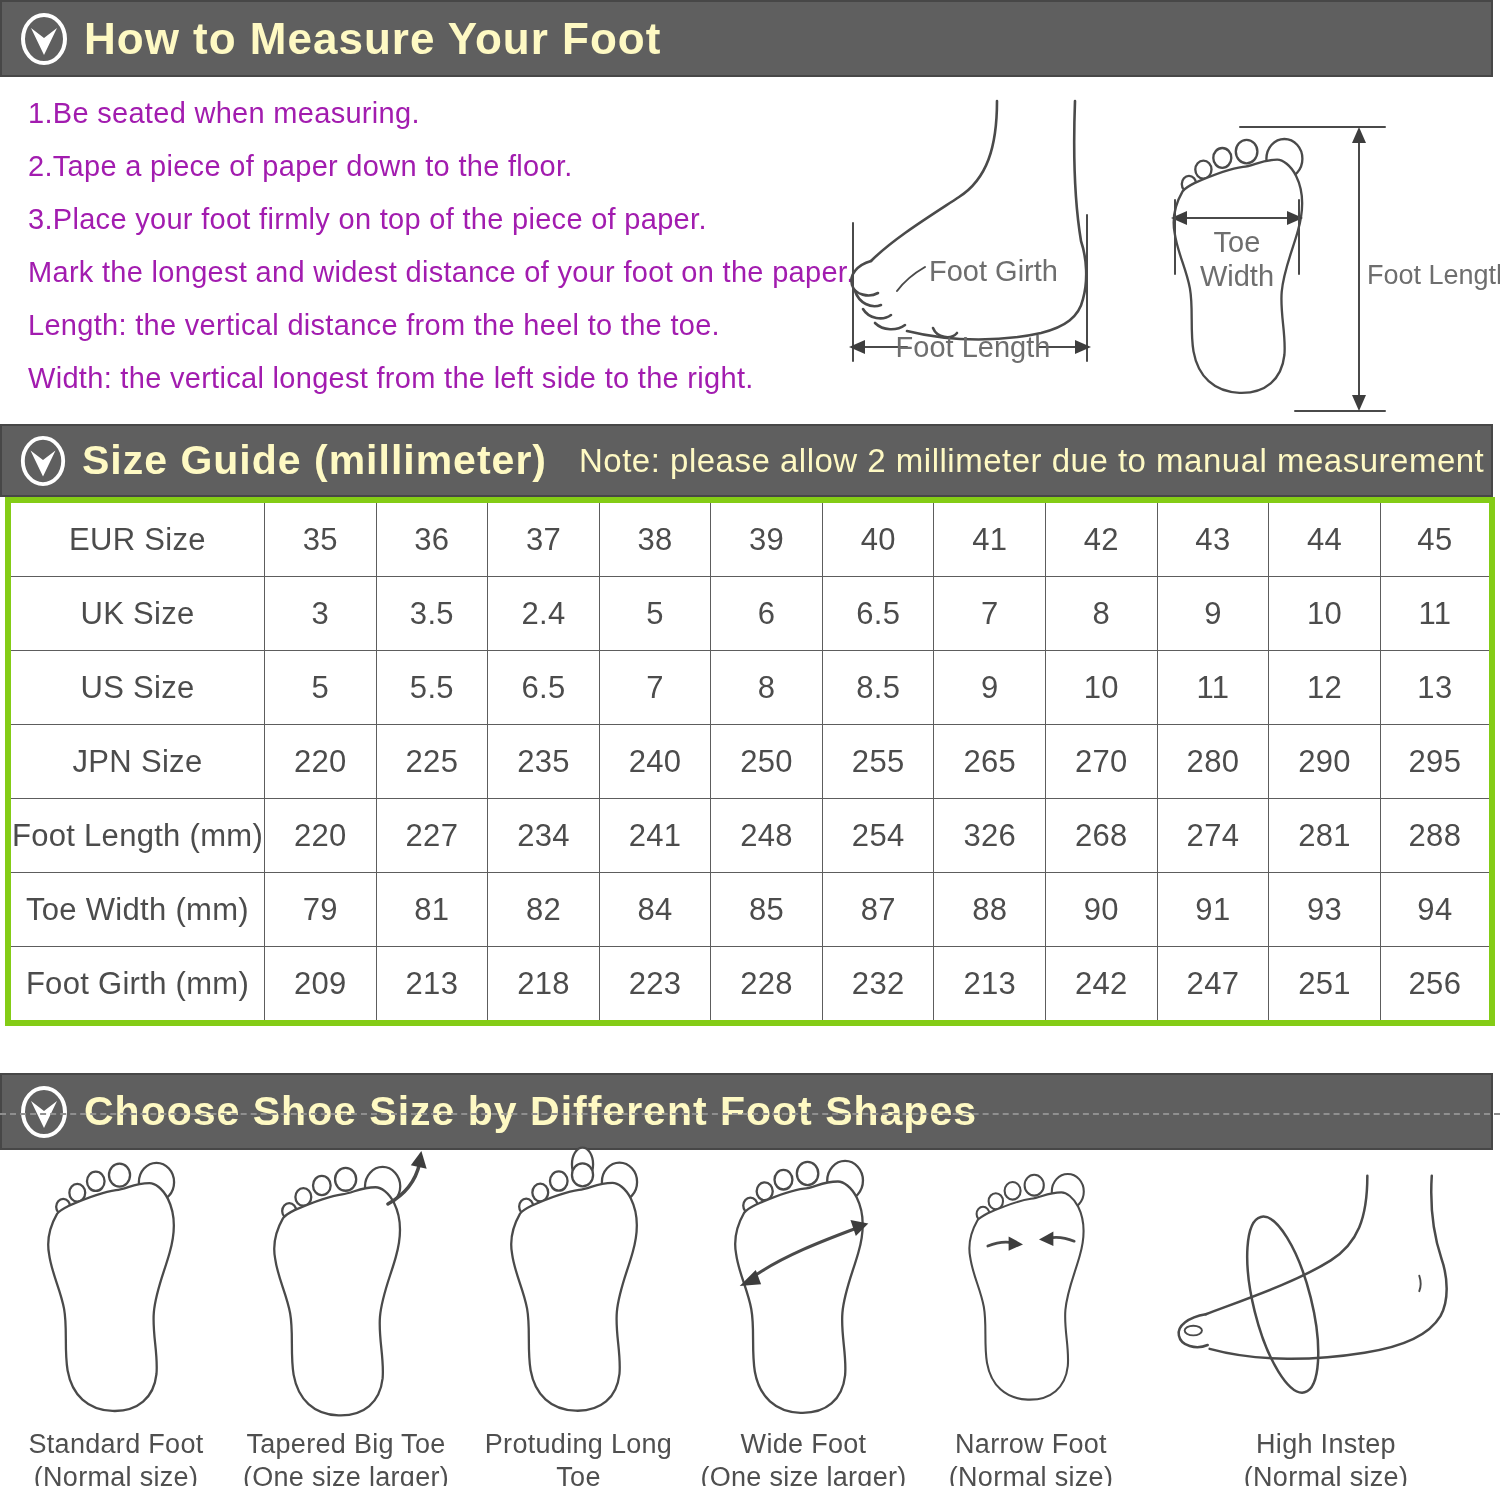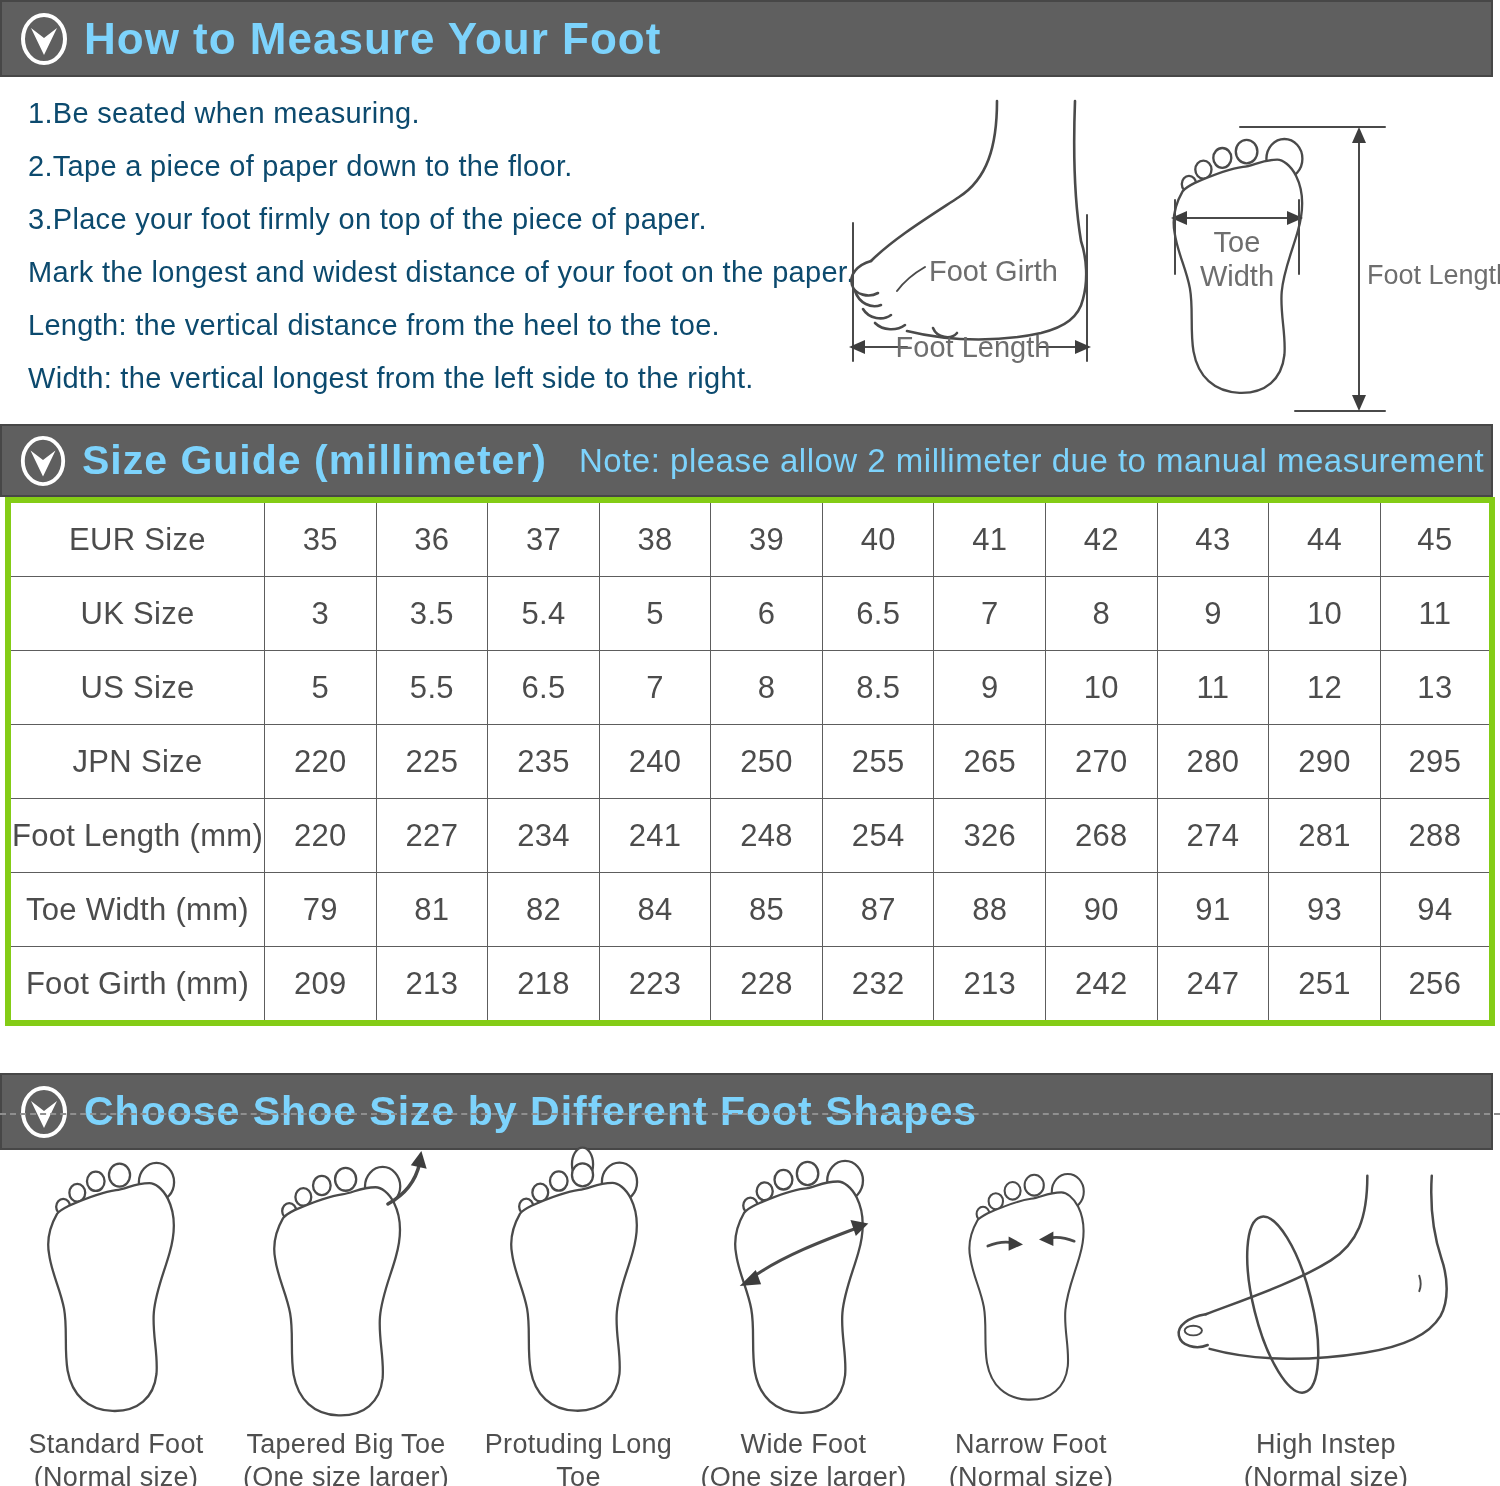--- a/index.html
+++ b/index.html
@@ -1,31 +1,31 @@
 <!DOCTYPE html>
 <html><head>
 <meta charset="utf-8">
 <style>
   html,body{margin:0;padding:0;background:#fff;}
   .page{position:relative;width:1500px;height:1486px;background:#fff;overflow:hidden;
         font-family:"Liberation Sans", sans-serif;}
 
   
   .bar{position:absolute;left:0;box-sizing:border-box;background:#5f5f5f;border:2px solid #474747;
-       display:flex;align-items:center;color:#7dd3fc;}
+       display:flex;align-items:center;color:#fef9c3;}
   .bar1{top:0;width:1493px;height:77px;}
   .bar2{top:424px;width:1493px;height:73px;}
   .bar3{top:1037px;width:1493px;height:77px;margin-top:36px;}
   .bar .icon{margin:0 14px 0 16px;flex:0 0 auto;display:block;}
   .bar-title{font-size:44px;font-weight:bold;letter-spacing:1px;white-space:nowrap;}
   .bar2 .bar-title,.bar3 .bar-title{font-size:41px;}
   .bar-note{font-size:33px;font-weight:normal;margin-left:32px;white-space:nowrap;letter-spacing:0.5px;}
 
   
-  .instructions{position:absolute;top:98px;left:28px;width:830px;color:#0c4a6e;
+  .instructions{position:absolute;top:98px;left:28px;width:830px;color:#a21caf;
                 font-size:29px;letter-spacing:0.3px;}
   .instructions p{margin:0 0 22px 0;line-height:31px;white-space:nowrap;}
 
   
   .diag{position:absolute;}
   svg{overflow:visible;}
   .line{fill:none;stroke:#4a4a4a;stroke-width:2.6;stroke-linecap:round;stroke-linejoin:round;}
   .thin{fill:none;stroke:#4a4a4a;stroke-width:2;stroke-linecap:round;}
   .head{fill:#3d3d3d;stroke:none;}
   .svgtxt{fill:#6e6e6e;font-family:"Liberation Sans",sans-serif;font-size:29px;}
@@ -140,21 +140,21 @@
           <td>41</td>
           <td>42</td>
           <td>43</td>
           <td>44</td>
           <td>45</td>
         </tr>
         <tr>
           <td class="rowlabel">UK Size</td>
           <td>3</td>
           <td>3.5</td>
-          <td>5.4</td>
+          <td>2.4</td>
           <td>5</td>
           <td>6</td>
           <td>6.5</td>
           <td>7</td>
           <td>8</td>
           <td>9</td>
           <td>10</td>
           <td>11</td>
         </tr>
         <tr>

